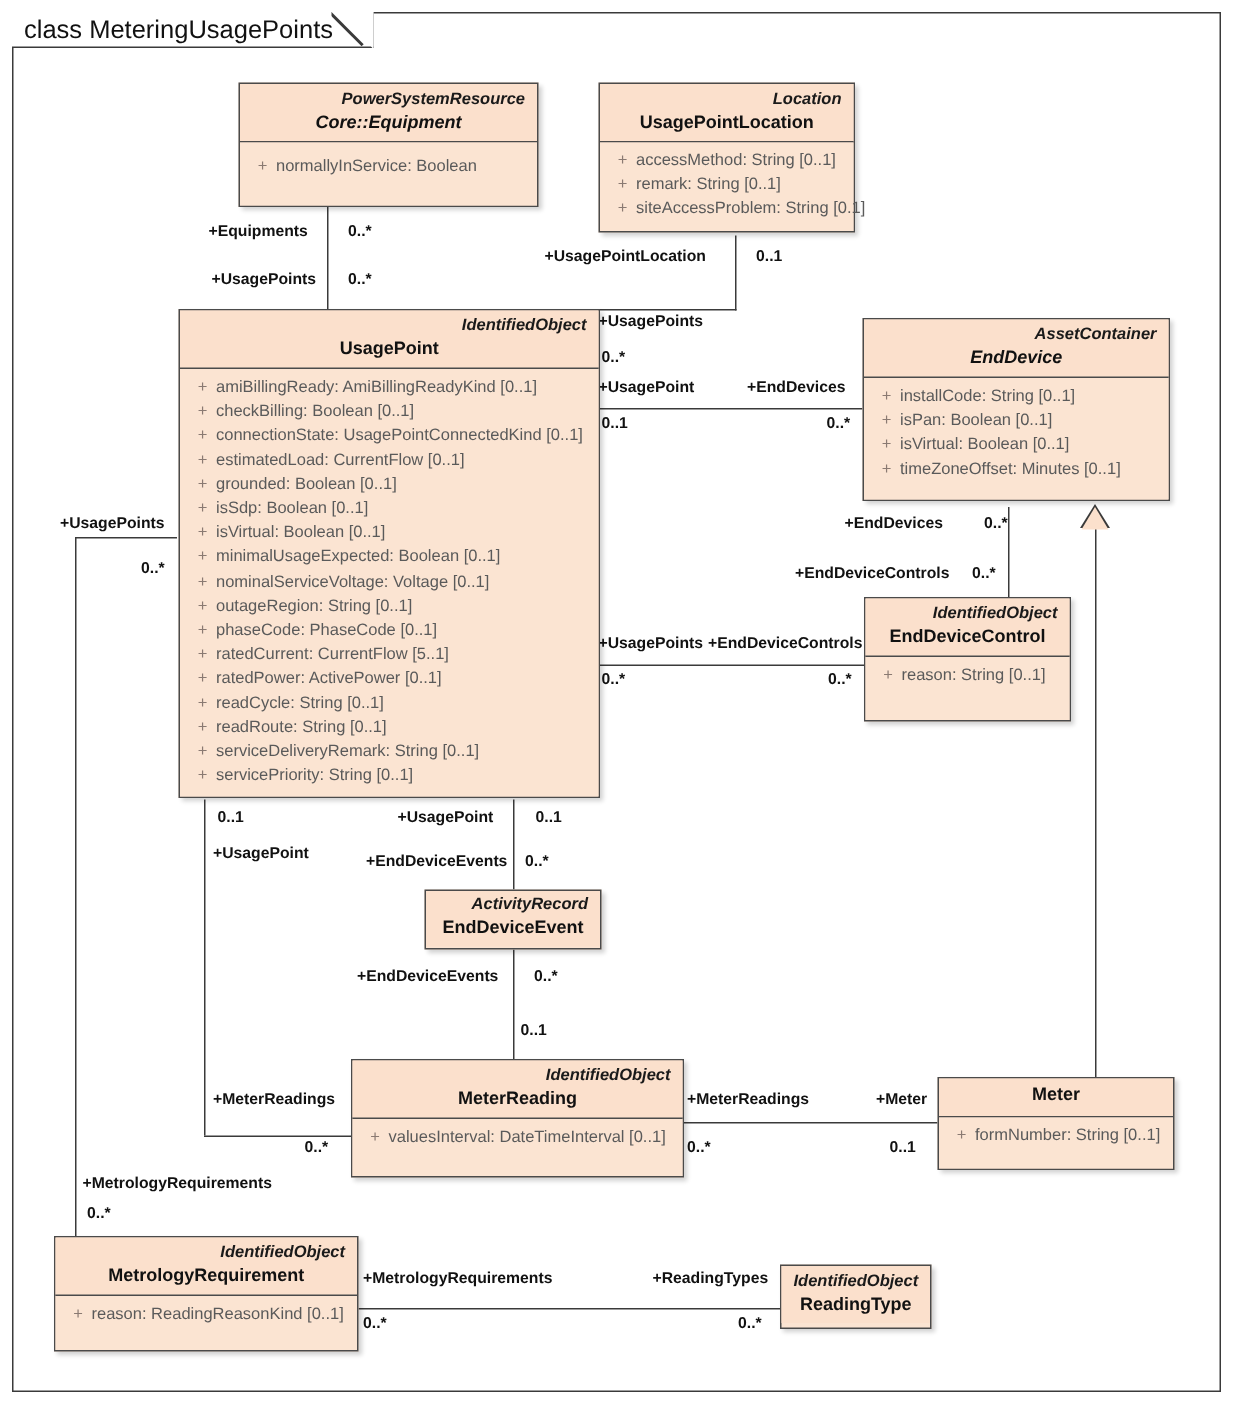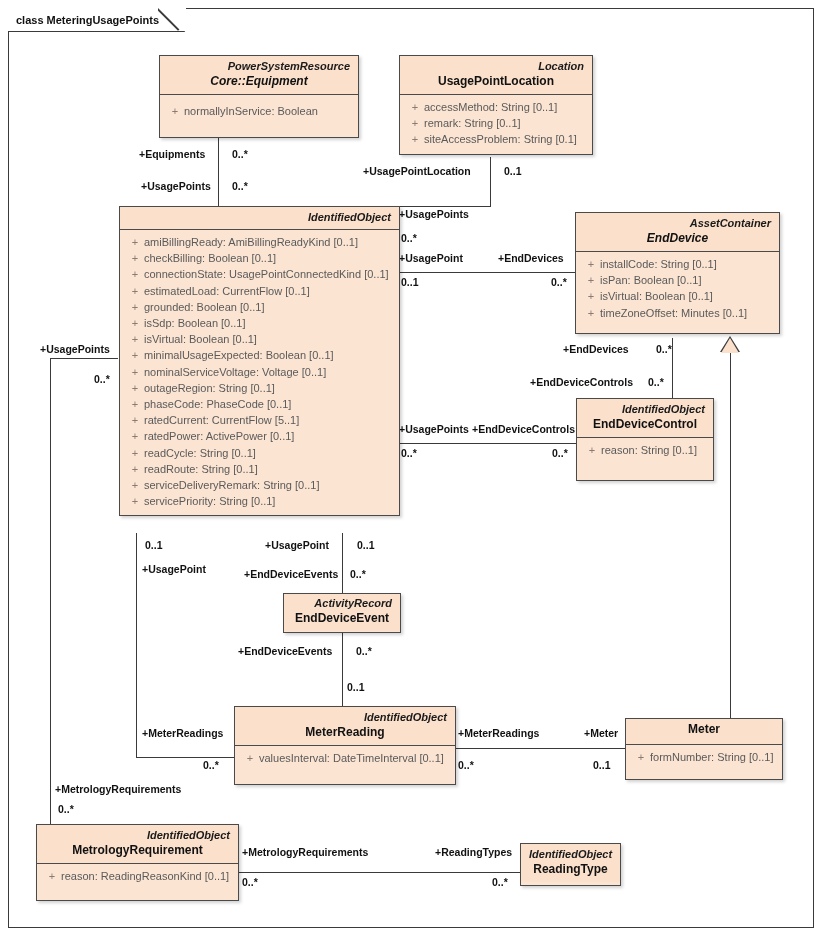--- a/index.html
+++ b/index.html
@@ -42,22 +42,22 @@
     background: #ffffff;
     padding: 0 0 0 0;
     z-index: 3;
   }
   .frame-tab-inner {
     position: relative;
     height: 100%;
     padding: 0 26px 0 8px;
     display: flex;
     align-items: center;
-    font-size: 11px;
-    font-weight: bold;
+    font-size: 17px;
+    font-weight: normal;
     color: #111;
     white-space: nowrap;
     justify-content: center;
   }
   .frame-tab-cut {
     position: absolute;
     right: -1px;
     top: -1px;
     width: 0;
     height: 0;
@@ -281,21 +281,21 @@
     </div>
     <div class="uml-sep"></div>
     <div class="uml-attrs" style="padding-top:8px; padding-bottom:18px;">
       <div class="attr">
         <span class="vis">+</span>
         <span class="txt">normallyInService: Boolean</span>
       </div>
     </div>
   </div>
 
-  <div class="uml" style="left:399px; top:55px; width:194px;">
+  <div class="uml" style="left:399px; top:55px; width:171px;">
     <div class="uml-head">
       <div class="uml-stereo">Location</div>
       <div class="uml-name">UsagePointLocation</div>
     </div>
     <div class="uml-sep"></div>
     <div class="uml-attrs">
       <div class="attr">
         <span class="vis">+</span>
         <span class="txt">accessMethod: String [0..1]</span>
       </div>
@@ -306,20 +306,21 @@
       <div class="attr">
         <span class="vis">+</span>
         <span class="txt">siteAccessProblem: String [0.1]</span>
       </div>
     </div>
   </div>
 
   <div class="uml" style="left:119px; top:206px; width:281px;">
     <div class="uml-head">
       <div class="uml-stereo">IdentifiedObject</div>
+      <div class="uml-name">UsagePoint</div>
     </div>
     <div class="uml-sep"></div>
     <div class="uml-attrs">
       <div class="attr">
           <span class="vis">+</span>
           <span class="txt">amiBillingReady: AmiBillingReadyKind [0..1]</span>
         </div>
       <div class="attr">
           <span class="vis">+</span>
           <span class="txt">checkBilling: Boolean [0..1]</span>

